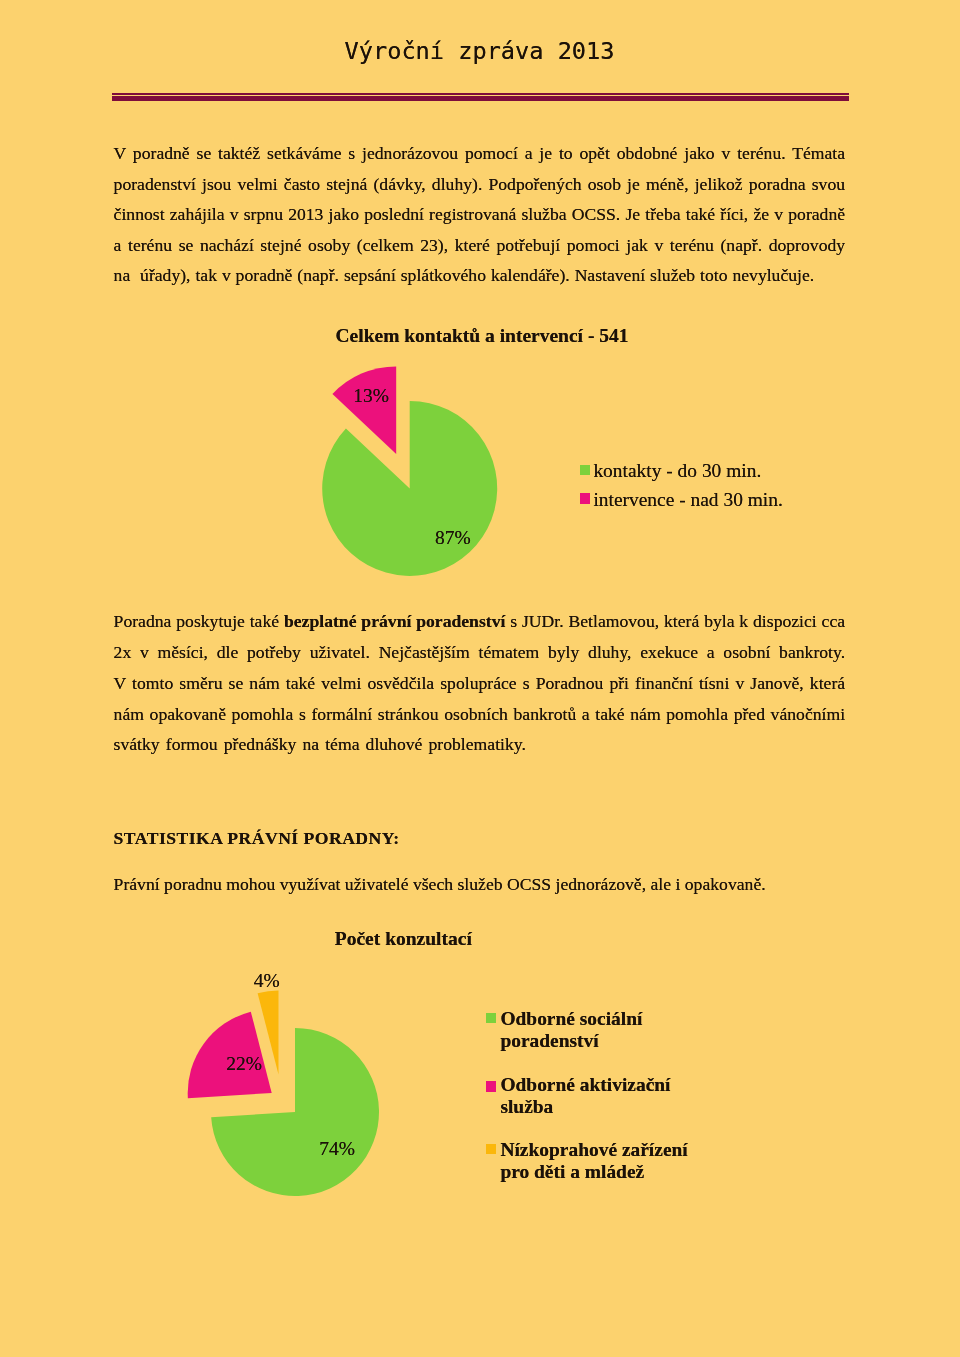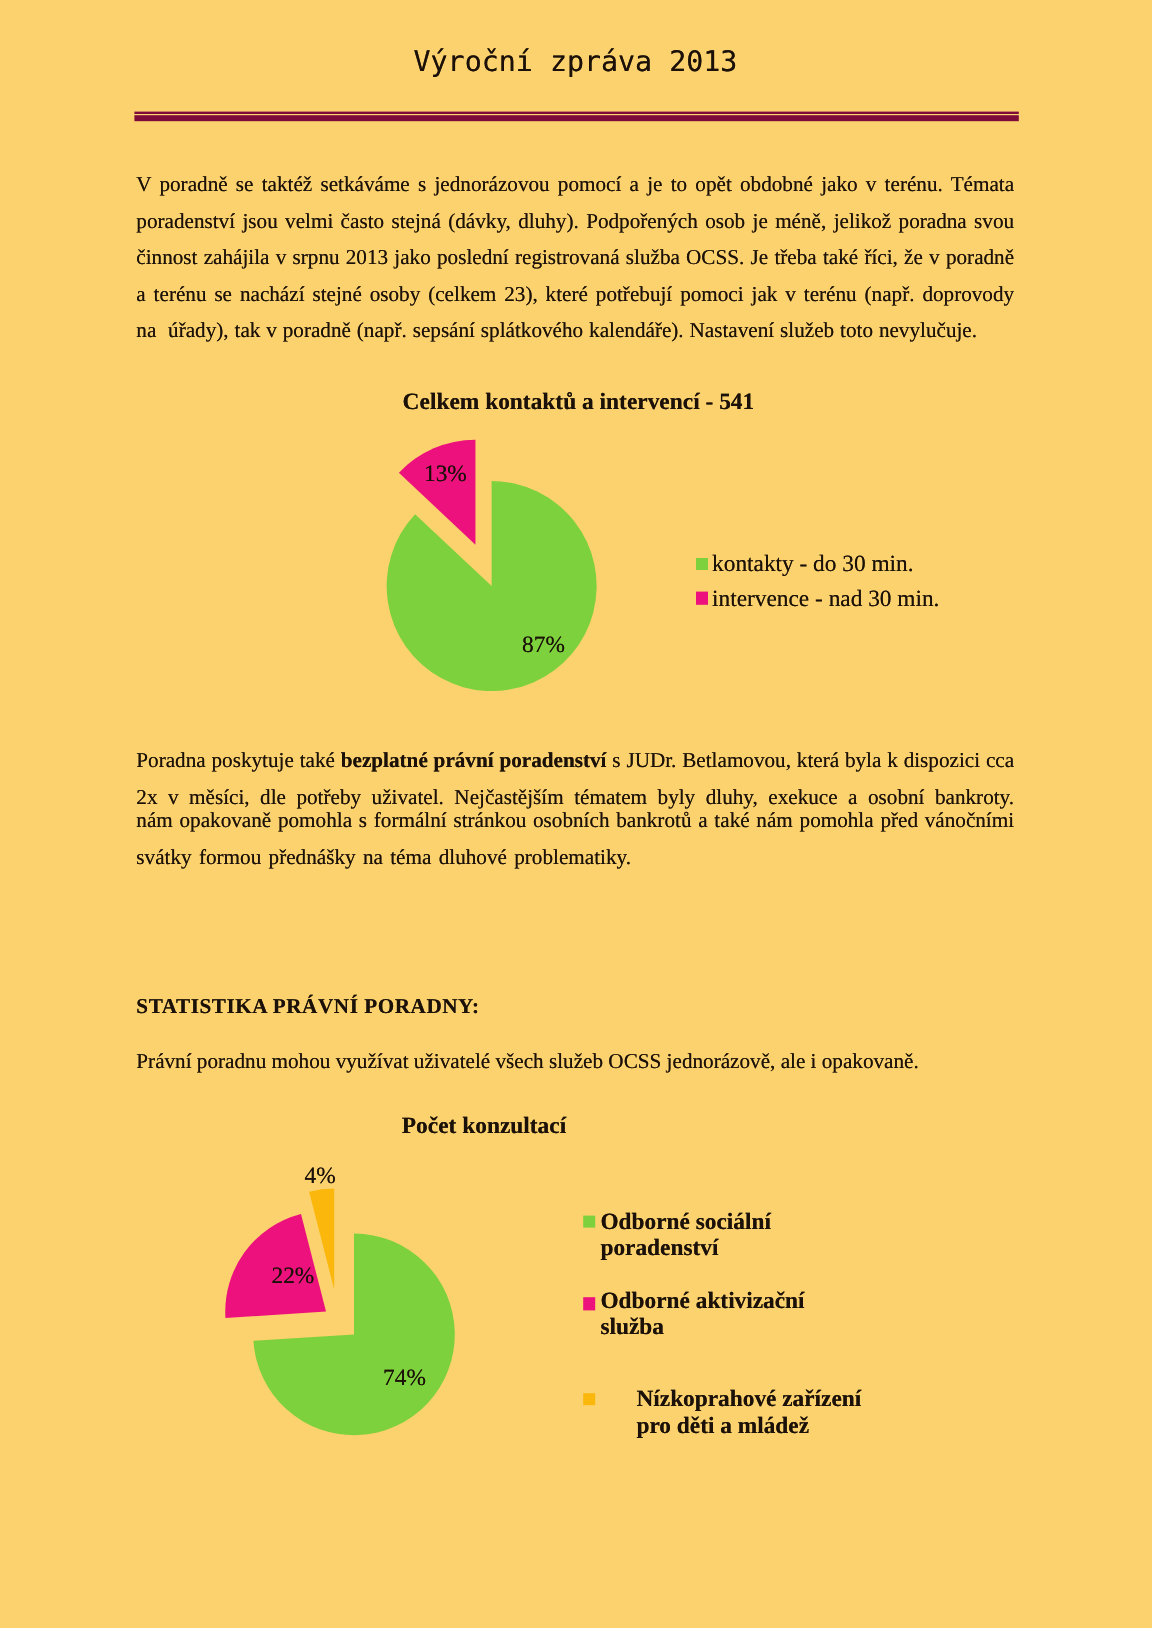--- a/index.html
+++ b/index.html
@@ -86,26 +86,27 @@
     <div class="legend-row">
       <span class="swatch" style="background:#7DD13C;margin-top:7.5px;"></span>
       <span class="legend-txt">kontakty - do 30 min.</span>
     </div>
     <div class="legend-row">
       <span class="swatch" style="background:#EC117C;margin-top:7.5px;"></span>
       <span class="legend-txt">intervence - nad 30 min.</span>
     </div>
   </div>
 
-  <div class="block" style="top:606px;margin-top:12px;">
+  <div class="block" style="top:606px;">
     <div class="ln j"><span>Poradna poskytuje také </span><b>bezplatné právní poradenství</b><span> s JUDr. Betlamovou, která byla k dispozici cca</span></div>
     <div class="ln j">2x v měsíci, dle potřeby uživatel. Nejčastějším tématem byly dluhy, exekuce a osobní bankroty.</div>
   </div>
 
   <div class="block" style="top:668px;">
+    <div class="ln j">V tomto směru se nám také velmi osvědčila spolupráce s Poradnou při finanční tísni v Janově, která</div>
     <div class="ln j">nám opakovaně pomohla s formální stránkou osobních bankrotů a také nám pomohla před vánočními</div>
     <div class="ln nj" style="word-spacing:1.7px;">svátky formou přednášky na téma dluhové problematiky.</div>
   </div>
 
   <div class="block" style="top:823px;font-weight:bold;letter-spacing:0.46px;">
     <div class="ln nj">STATISTIKA PRÁVNÍ PORADNY:</div>
   </div>
 
   <div class="block" style="top:869px;">
     <div class="ln nj">Právní poradnu mohou využívat uživatelé všech služeb OCSS jednorázově, ale i opakovaně.</div>
@@ -134,21 +135,21 @@
         <span class="l2">poradenství</span>
       </span>
     </div>
     <div class="legend-row2" style="top:66.2px;">
       <span class="swatch" style="background:#EC117C;margin-top:2.3px;"></span>
       <span class="legend-txt2">
         <span class="l2">Odborné aktivizační</span>
         <span class="l2">služba</span>
       </span>
     </div>
-    <div class="legend-row2" style="top:148px;gap:30px;">
+    <div class="legend-row2" style="top:131px;">
       <span class="swatch" style="background:#FBB70B;"></span>
       <span class="legend-txt2">
         <span class="l2">Nízkoprahové zařízení</span>
         <span class="l2">pro děti a mládež</span>
       </span>
     </div>
   </div>
 
   <div class="foot-rule" style="top:1292px;">
     <div class="thick"></div>

